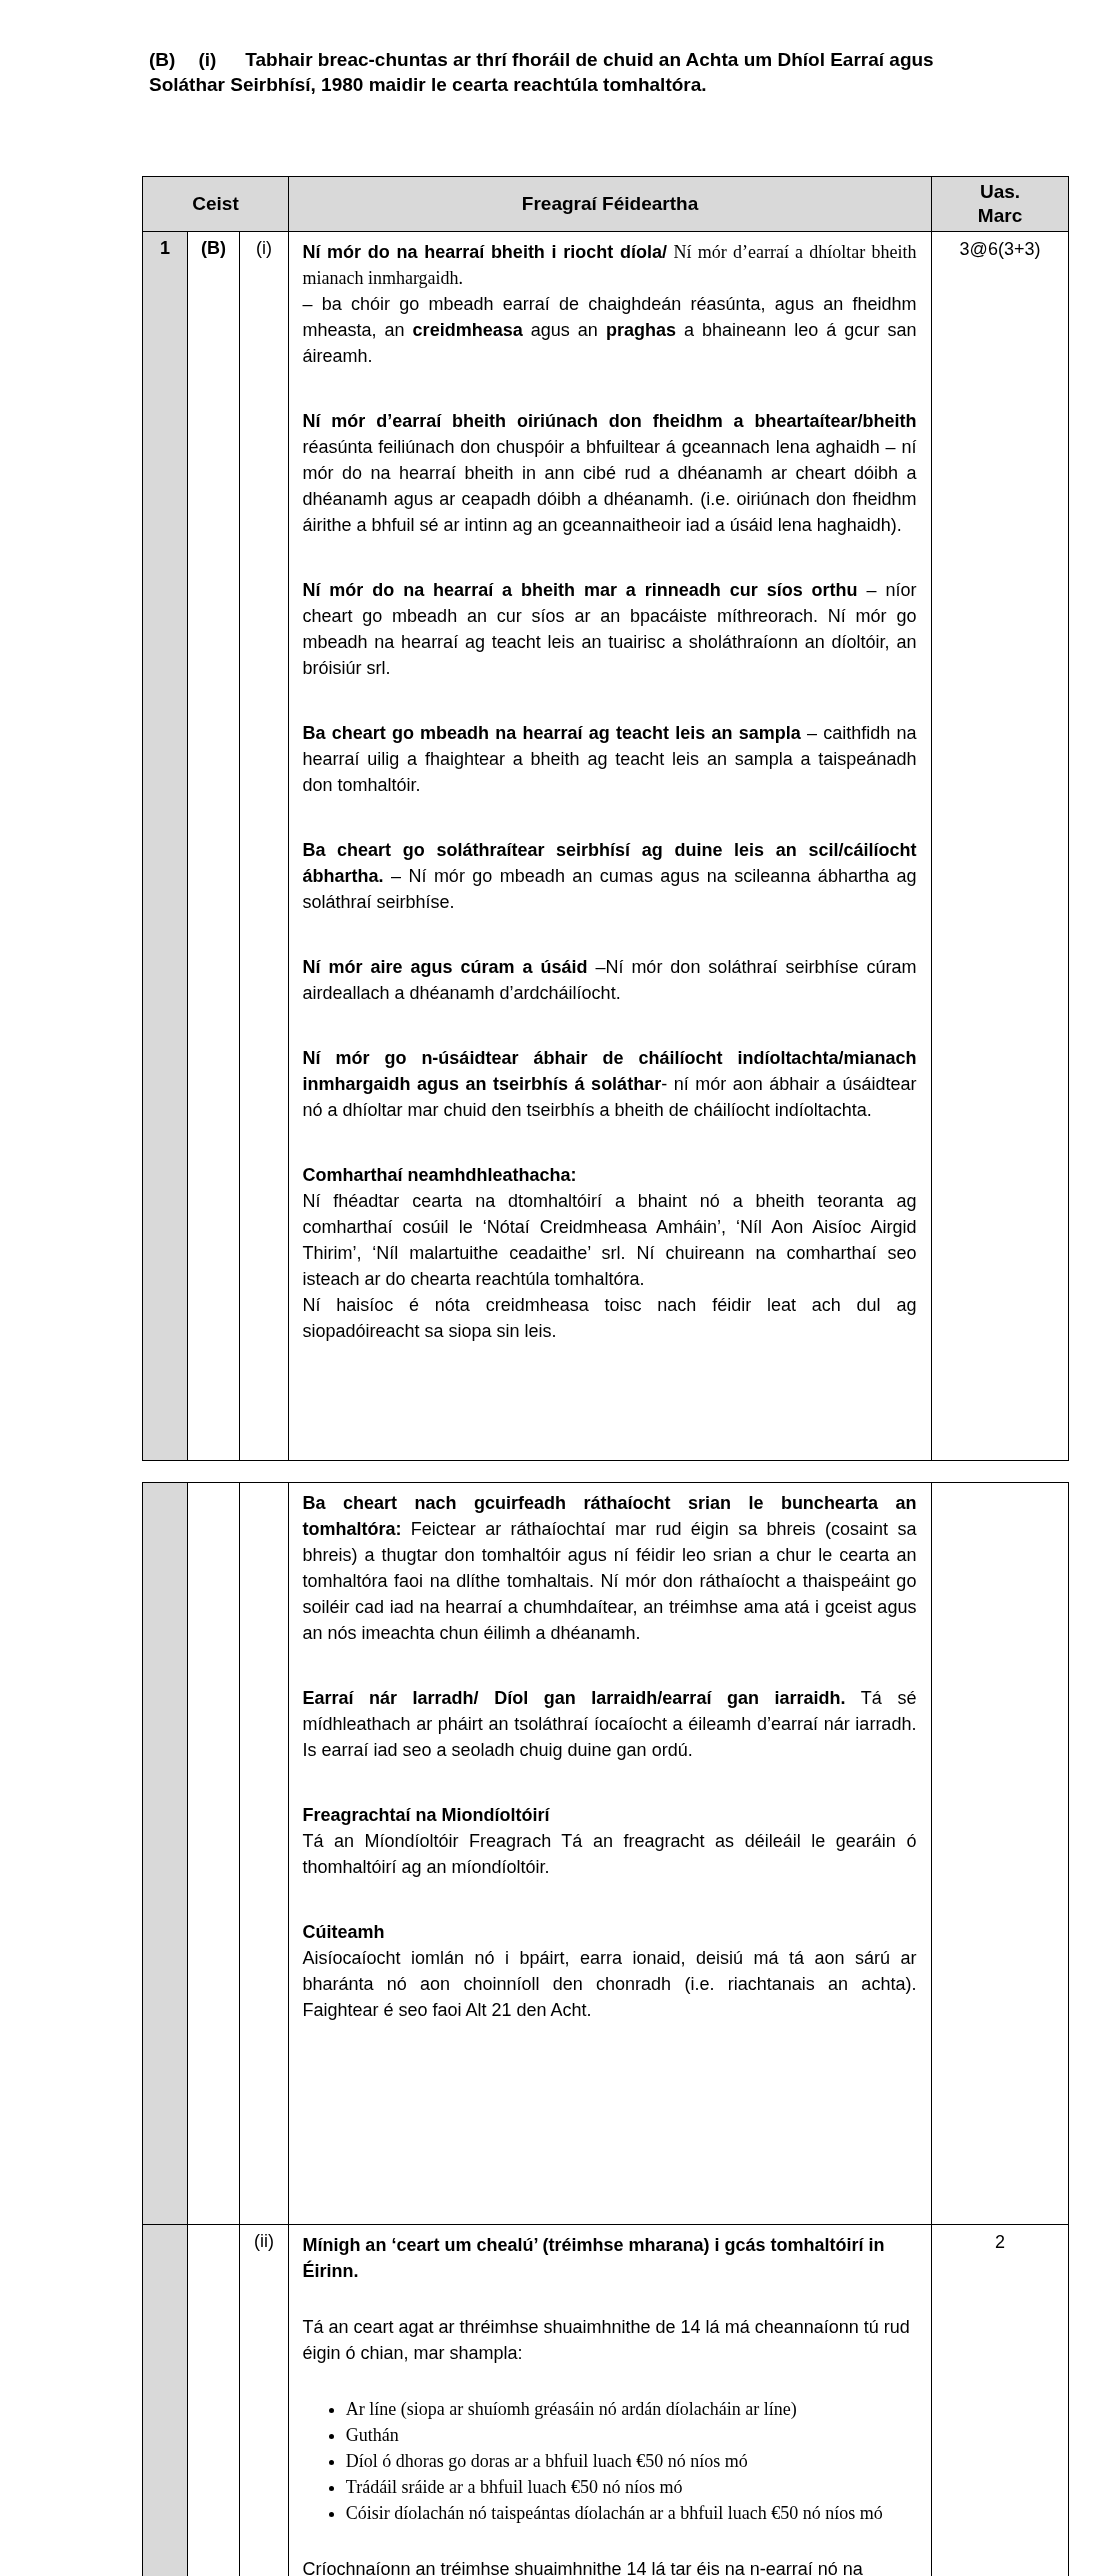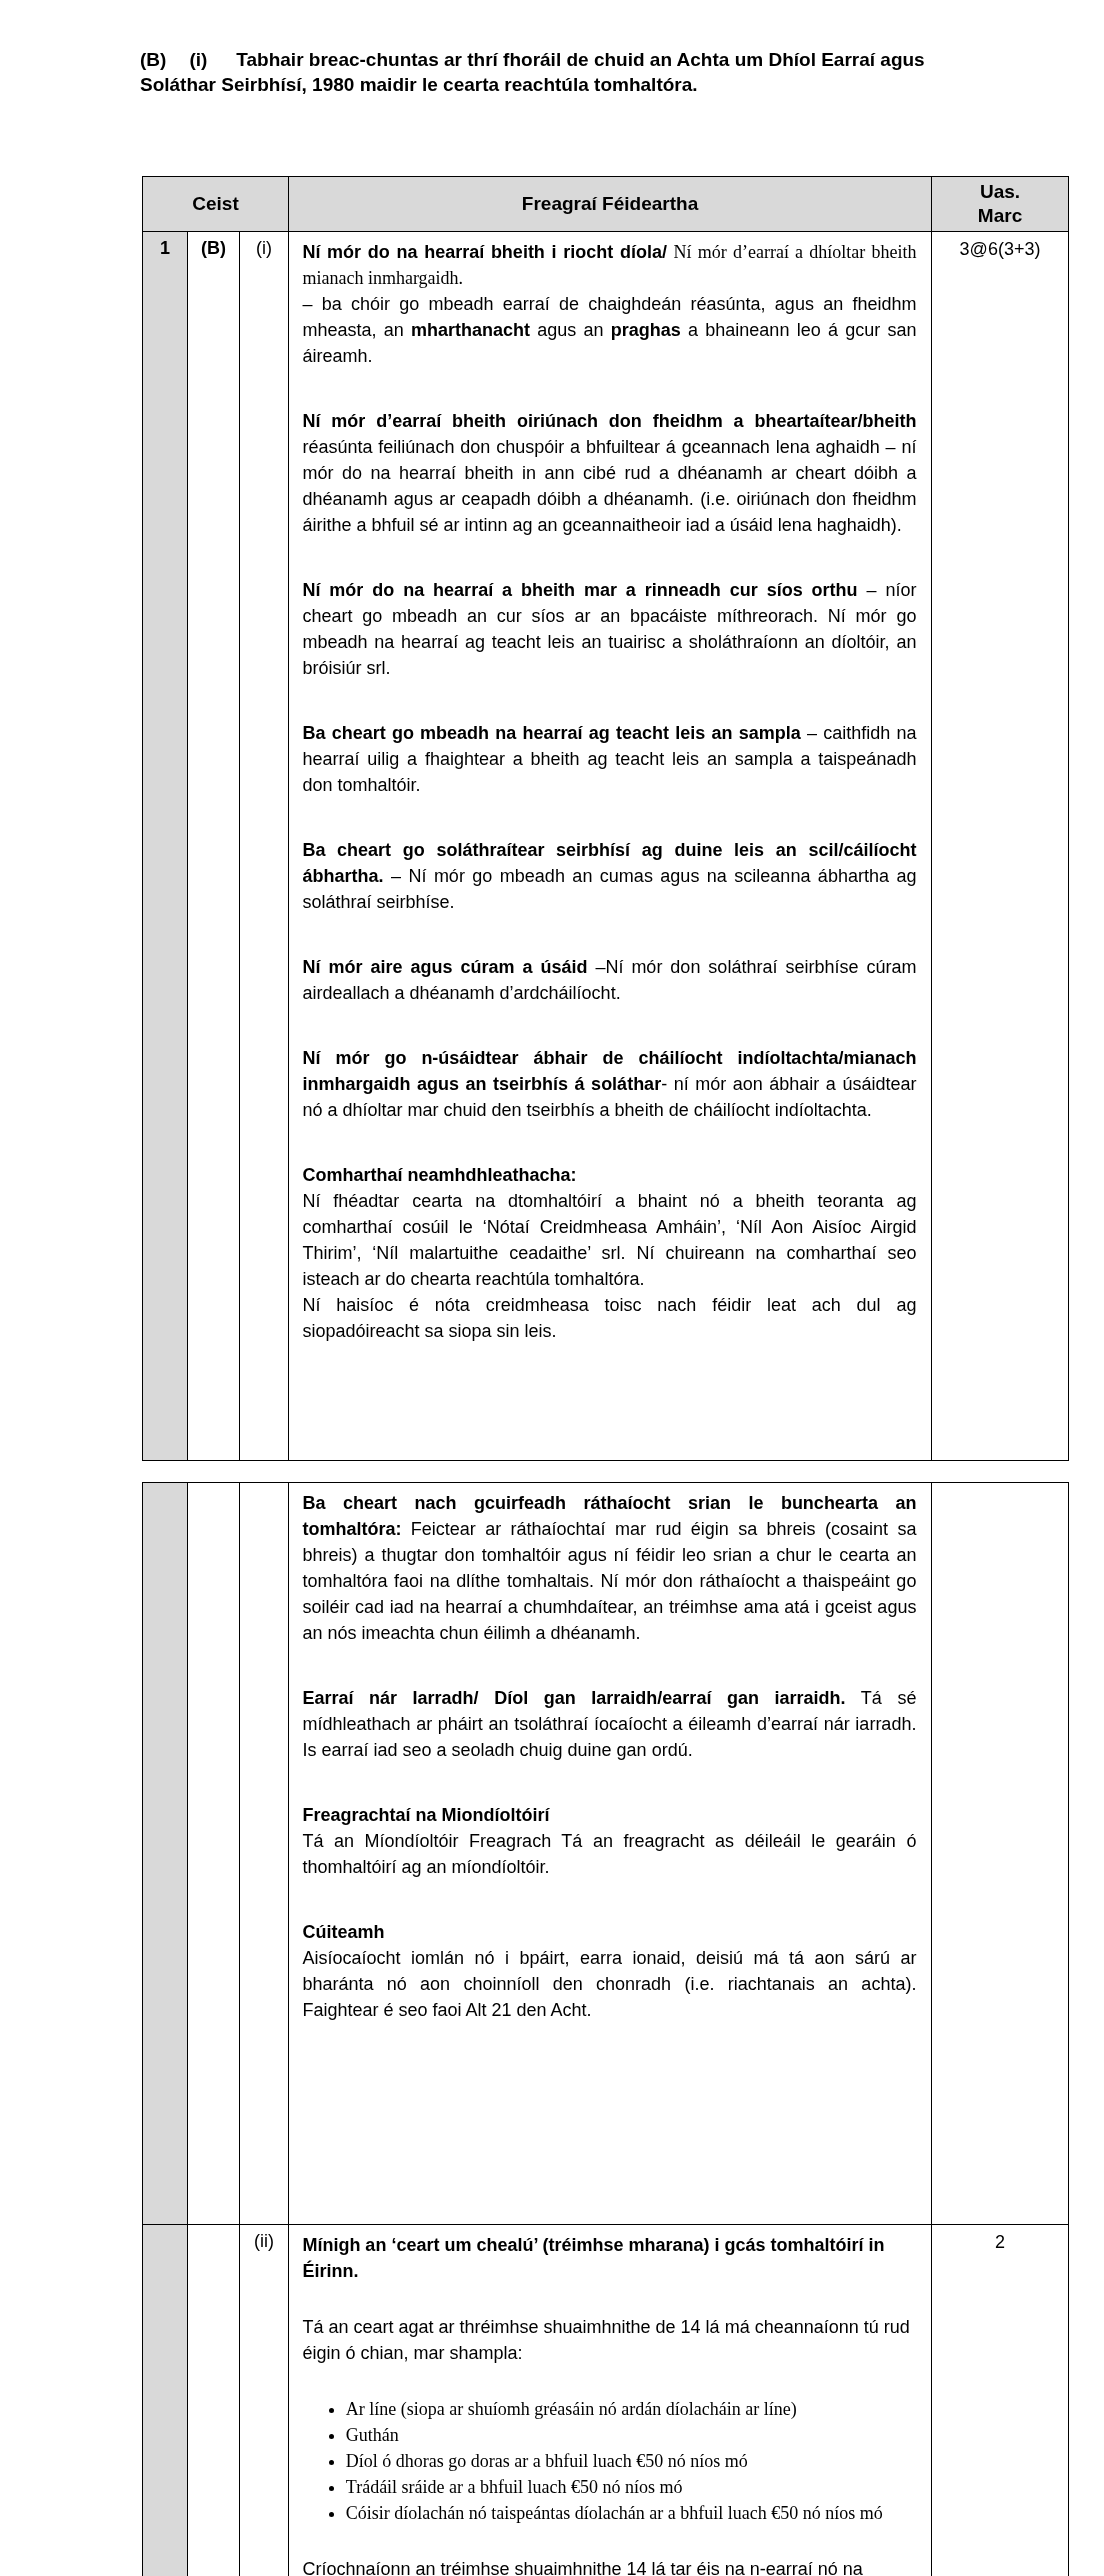--- a/index.html
+++ b/index.html
@@ -7,21 +7,21 @@
   .page {
     position:relative;
     width:1104px; height:2576px;
     background:#ffffff;
     color:#000;
     font-family:"Liberation Sans", sans-serif;
     overflow:hidden;
   }
   
   .intro {
-    position:absolute; top:47px; left:140px; width:817px;
+    position:absolute; top:47px; left:149px; width:817px;
     font-weight:bold; font-size:19px; line-height:25px;
   }
   .intro-p2 { margin-top:35px; padding-left:53px; }
   .sp { display:inline-block; height:0.6px; }
   .sp1 { width:23px; }
   .sp2 { width:29px; }
   .sp3 { width:27px; }
   
   table.mtable {
     position:absolute; left:142px;
@@ -90,21 +90,21 @@
         <tr>
       <th class="hdr" colspan="3">Ceist</th>
       <th class="hdr">Freagraí Féideartha</th>
       <th class="hdr"><span>Uas.</span><br><span>Marc</span></th>
     </tr>
     <tr class="row-i">
       <td class="num-cell">1</td>
       <td class="part-cell">(B)</td>
       <td class="sub-cell">(i)</td>
       <td class="content-cell">
-        <p><span class="b">Ní mór do na hearraí bheith i riocht díola/ </span><span class="serif">Ní mór d’earraí a dhíoltar bheith mianach inmhargaidh.</span><br><span> – ba chóir go mbeadh earraí de chaighdeán réasúnta, agus an fheidhm mheasta, an </span><span class="b">mharthanacht</span><span> agus an </span><span class="b">praghas</span><span> a bhaineann leo á gcur san áireamh.</span></p>
+        <p><span class="b">Ní mór do na hearraí bheith i riocht díola/ </span><span class="serif">Ní mór d’earraí a dhíoltar bheith mianach inmhargaidh.</span><br><span> – ba chóir go mbeadh earraí de chaighdeán réasúnta, agus an fheidhm mheasta, an </span><span class="b">creidmheasa</span><span> agus an </span><span class="b">praghas</span><span> a bhaineann leo á gcur san áireamh.</span></p>
         <p><span class="b">Ní mór d’earraí bheith oiriúnach don fheidhm a bheartaítear/bheith </span><span>réasúnta feiliúnach don chuspóir a bhfuiltear á gceannach lena aghaidh – ní mór do na hearraí bheith in ann cibé rud a dhéanamh ar cheart dóibh a dhéanamh agus ar ceapadh dóibh a dhéanamh. (i.e. oiriúnach don fheidhm áirithe a bhfuil sé ar intinn ag an gceannaitheoir iad a úsáid lena haghaidh).</span></p>
         <p><span class="b">Ní mór do na hearraí a bheith mar a rinneadh cur síos orthu</span><span> – níor cheart go mbeadh an cur síos ar an bpacáiste míthreorach. Ní mór go mbeadh na hearraí ag teacht leis an tuairisc a sholáthraíonn an díoltóir, an bróisiúr srl.</span></p>
         <p><span class="b">Ba cheart go mbeadh na hearraí ag teacht leis an sampla</span><span> – caithfidh na hearraí uilig a fhaightear a bheith ag teacht leis an sampla a taispeánadh don tomhaltóir.</span></p>
         <p><span class="b">Ba cheart go soláthraítear seirbhísí ag duine leis an scil/cáilíocht ábhartha.</span><span> – Ní mór go mbeadh an cumas agus na scileanna ábhartha ag soláthraí seirbhíse.</span></p>
         <p><span class="b">Ní mór aire agus cúram a úsáid</span><span> –Ní mór don soláthraí seirbhíse cúram airdeallach a dhéanamh d’ardcháilíocht.</span></p>
         <p><span class="b">Ní mór go n-úsáidtear ábhair de cháilíocht indíoltachta/mianach inmhargaidh agus an tseirbhís á soláthar</span><span>- ní mór aon ábhair a úsáidtear nó a dhíoltar mar chuid den tseirbhís a bheith de cháilíocht indíoltachta.</span></p>
         <p><span class="b">Comharthaí neamhdhleathacha:</span><br><span>Ní fhéadtar cearta na dtomhaltóirí a bhaint nó a bheith teoranta ag comharthaí cosúil le ‘Nótaí Creidmheasa Amháin’, ‘Níl Aon Aisíoc Airgid Thirim’, ‘Níl malartuithe ceadaithe’ srl. Ní chuireann na comharthaí seo isteach ar do chearta reachtúla tomhaltóra.</span><br><span> Ní haisíoc é nóta creidmheasa toisc nach féidir leat ach dul ag siopadóireacht sa siopa sin leis.</span></p>
       </td>
       <td class="marks-cell">3@6(3+3)</td>
     </tr>

